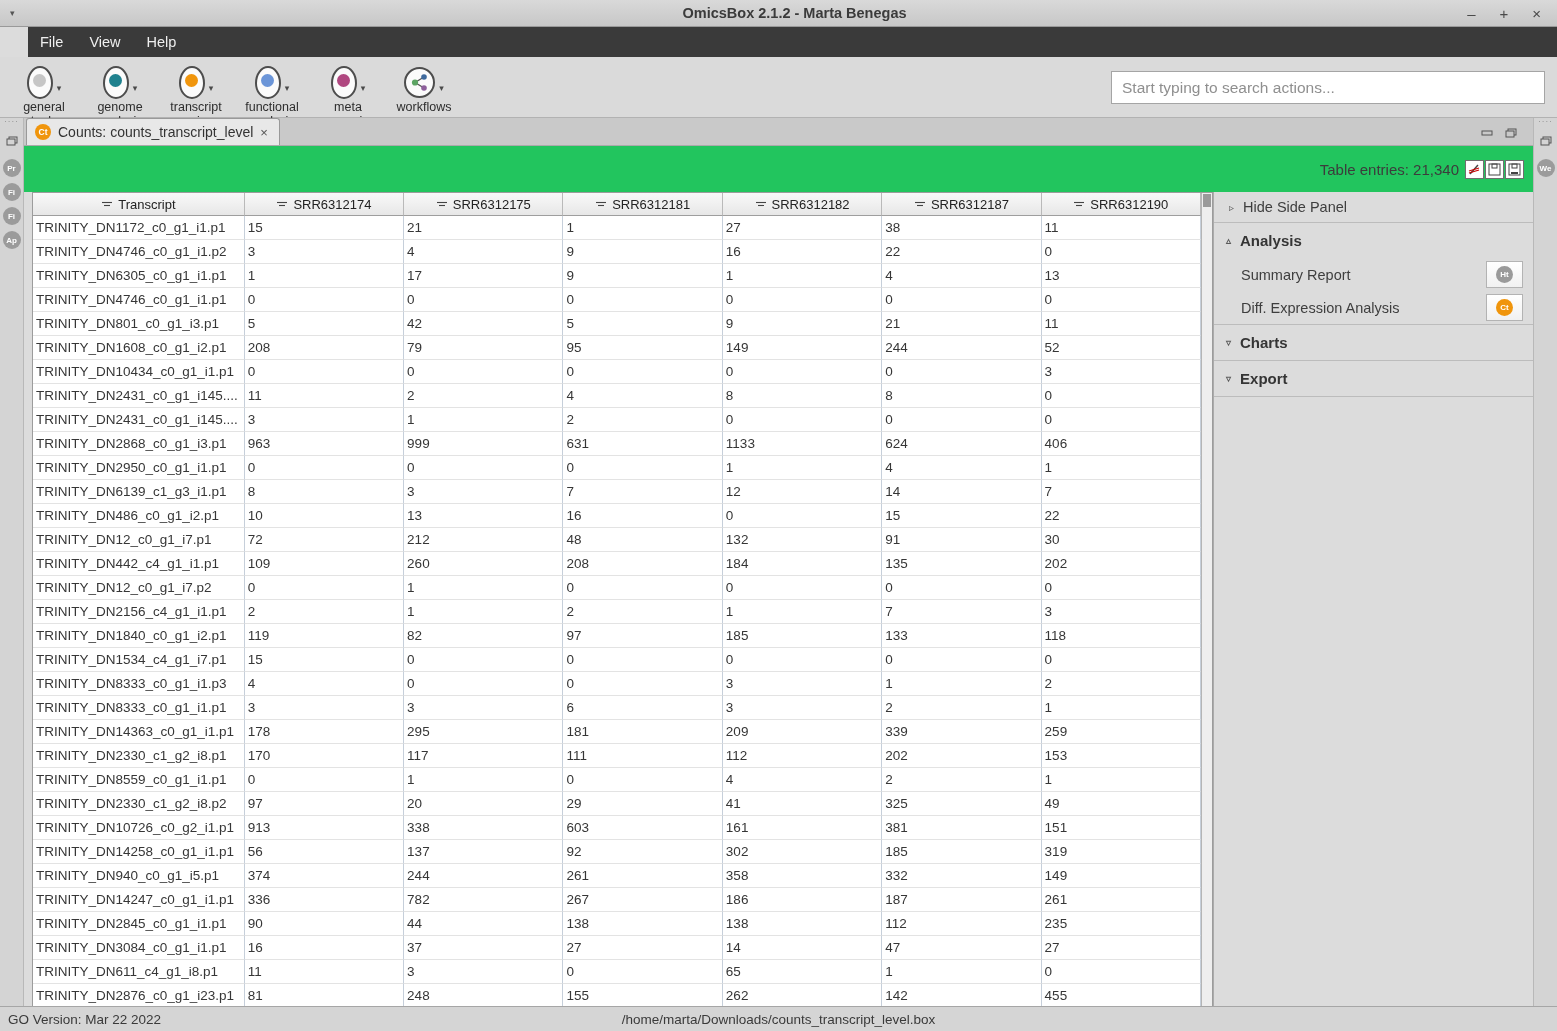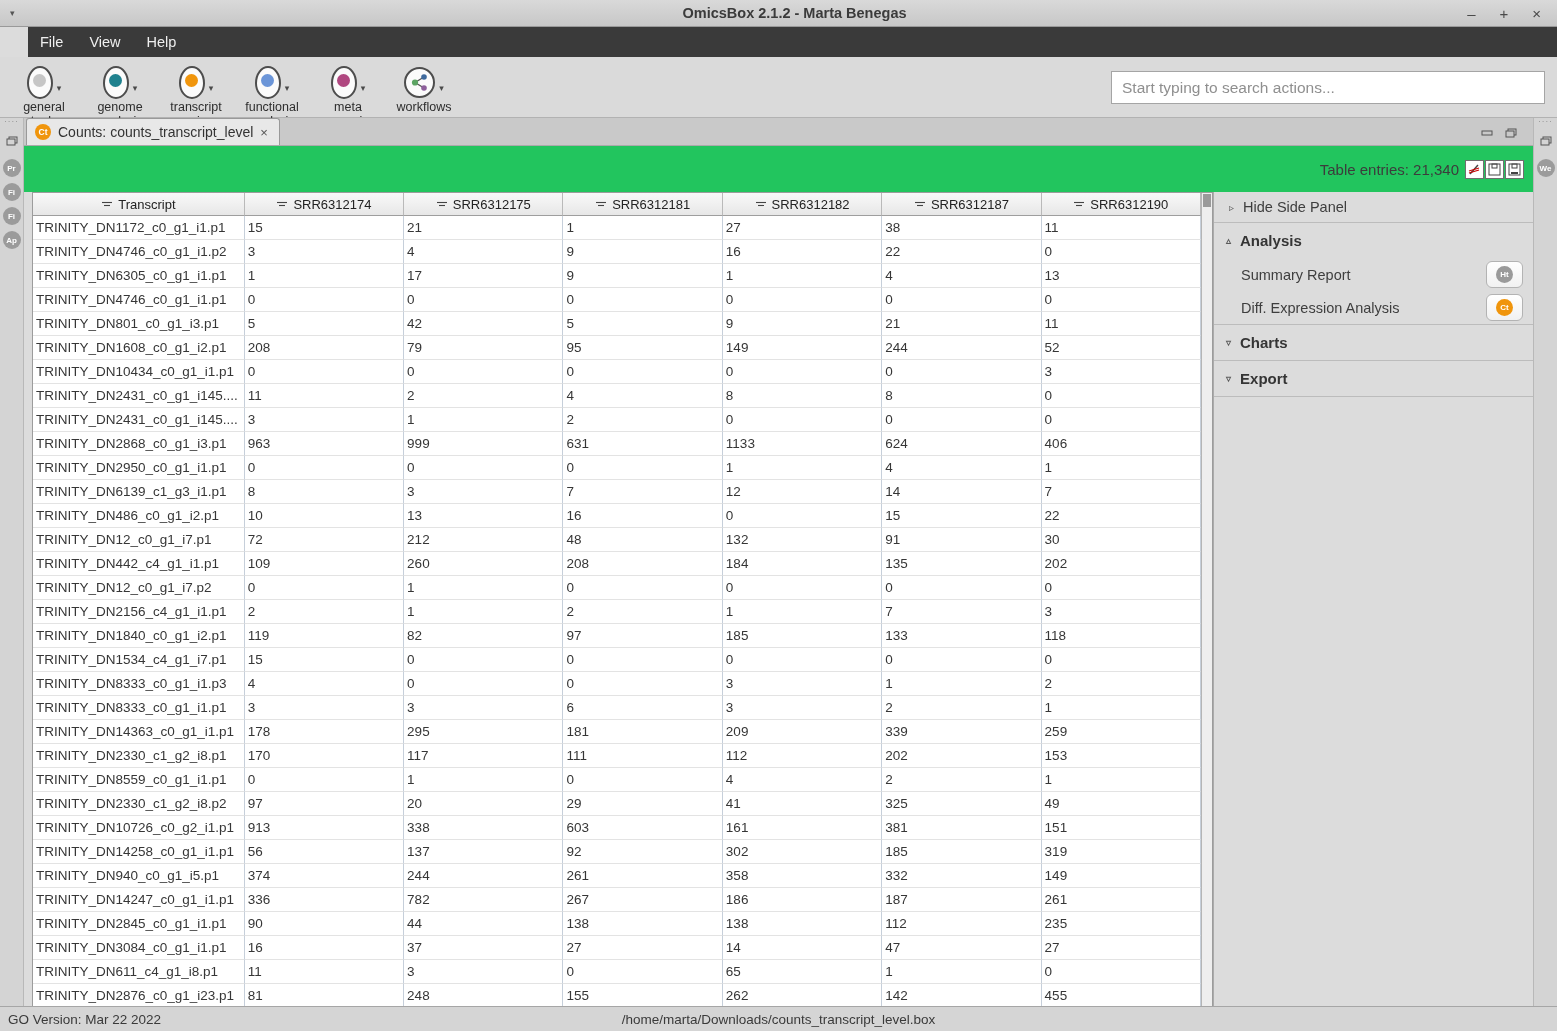--- a/index.html
+++ b/index.html
@@ -105,21 +105,21 @@
   .side-panel { width:320px; background:#dcdcdc; border-left:1px solid #ababab;
     font-size:14.5px; color:#3e3e3e; }
   .sp-hide { display:flex; align-items:center; gap:9px; padding:7px 0 7px 15px;
     border-bottom:1px solid #bcbcbc; }
   .sp-caret { font-size:10px; color:#5a5a5a; }
   .sp-header { display:flex; align-items:center; gap:9px; padding:9px 0 9px 12px;
     font-weight:bold; font-size:15px; color:#353535; }
   .sp-item { display:flex; align-items:center; padding:2px 10px 2px 27px; height:33px; }
   .sp-item .spacer { flex:1; }
   .sp-btn { width:37px; height:27px; background:linear-gradient(#ffffff,#f1f1f1);
-    border:1px solid #b3b3b3; border-radius:6px; display:flex; align-items:center;
+    border:1px solid #b3b3b3; border-radius:0; display:flex; align-items:center;
     justify-content:center; padding:0; }
   .badge-circle { width:17px; height:17px; border-radius:50%; color:#fff; font-size:8px;
     font-weight:bold; display:flex; align-items:center; justify-content:center; }
   .sp-header.bordered { border-bottom:1px solid #bcbcbc; }
   
   .statusbar { height:25px; background:#d5d5d5; border-top:1px solid #a6a6a6;
     position:relative; display:flex; align-items:center; font-size:13.5px; color:#3a3a3a; }
   .status-left { padding-left:8px; z-index:1; }
   .status-center { position:absolute; left:0; right:0; text-align:center; }
 </style>

